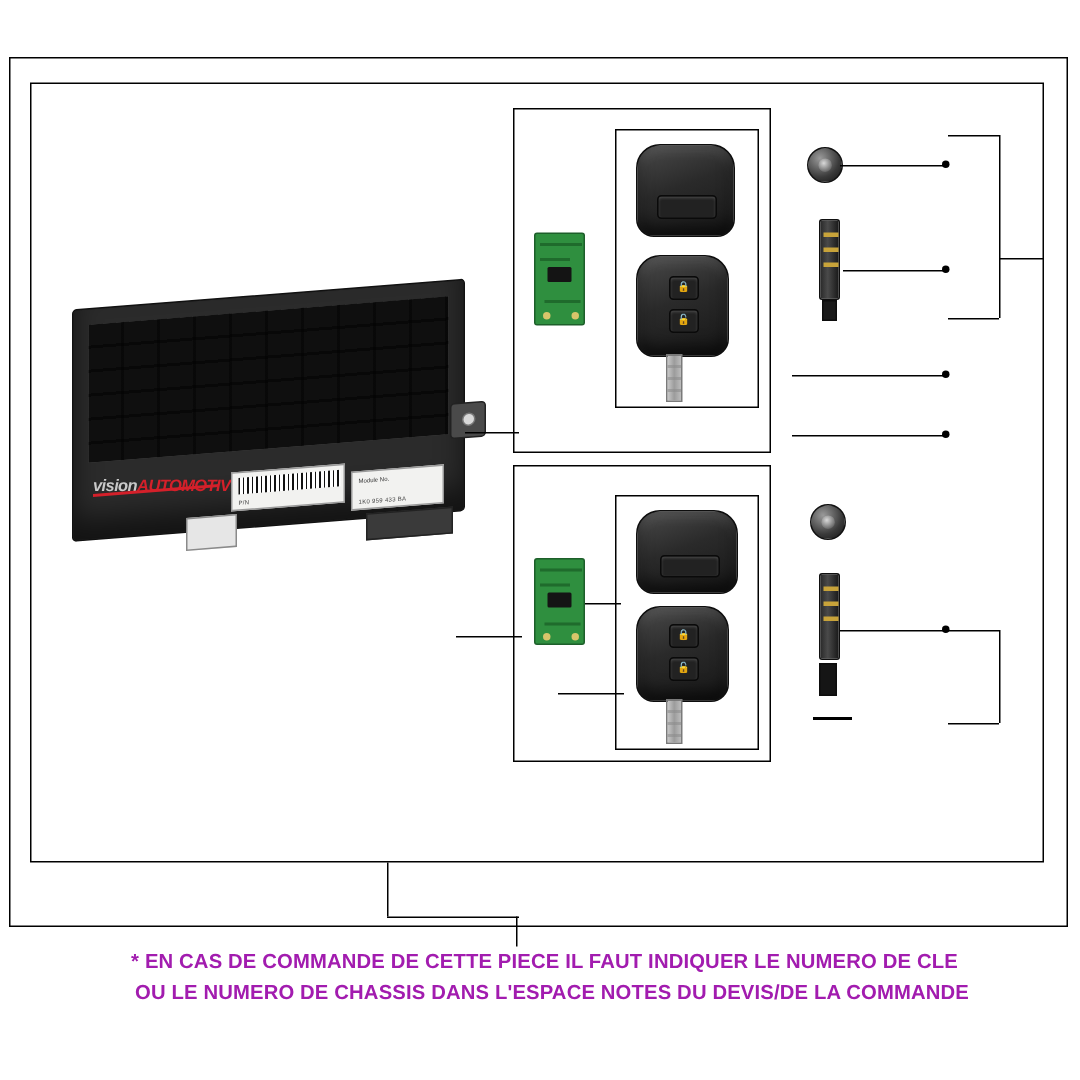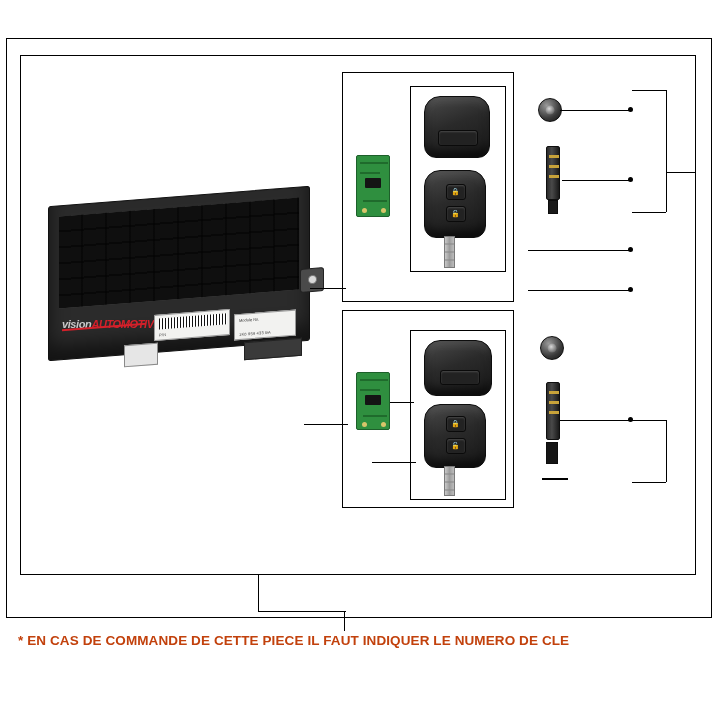--- a/index.html
+++ b/index.html
@@ -290,25 +290,26 @@
     width: 5px; height: 5px;
     border-radius: 50%;
     background: #000;
   }
 
   
   .caption {
     position: absolute;
     left: 18px; top: 630px;
     width: 690px;
-    color: #c2410c;
+    color: #a21caf;
     font-size: 13.5px;
     font-weight: bold;
     line-height: 21px;
     letter-spacing: .1px;
+    text-align: center;
   }
   .caption .l2 { padding-left: 10px; display: block; }
 </style>
 </head>
 <body>
 
 <div id="diagram-root">
 
   <div class="outer-border"></div>
   <div class="inner-border"></div>
@@ -433,15 +434,16 @@
   <div class="ln ln-h" style="left:372px;top:462px;width:44px;"></div>
   <div class="ln ln-h" style="left:560px;top:420px;width:72px;"></div>
   <div class="dot" style="left:628px;top:417px;"></div>
 
   <div class="ln ln-v" style="left:666px;top:420px;height:62px;"></div>
   <div class="ln ln-h" style="left:632px;top:420px;width:34px;"></div>
   <div class="ln ln-h" style="left:632px;top:482px;width:34px;"></div>
 
   <div class="caption">
     <span>* EN CAS DE COMMANDE DE CETTE PIECE IL FAUT INDIQUER LE NUMERO DE CLE</span>
+    <span class="l2">OU LE NUMERO DE CHASSIS DANS L'ESPACE NOTES DU DEVIS/DE LA COMMANDE</span>
   </div>
 
 </div>
 
 </body></html>

